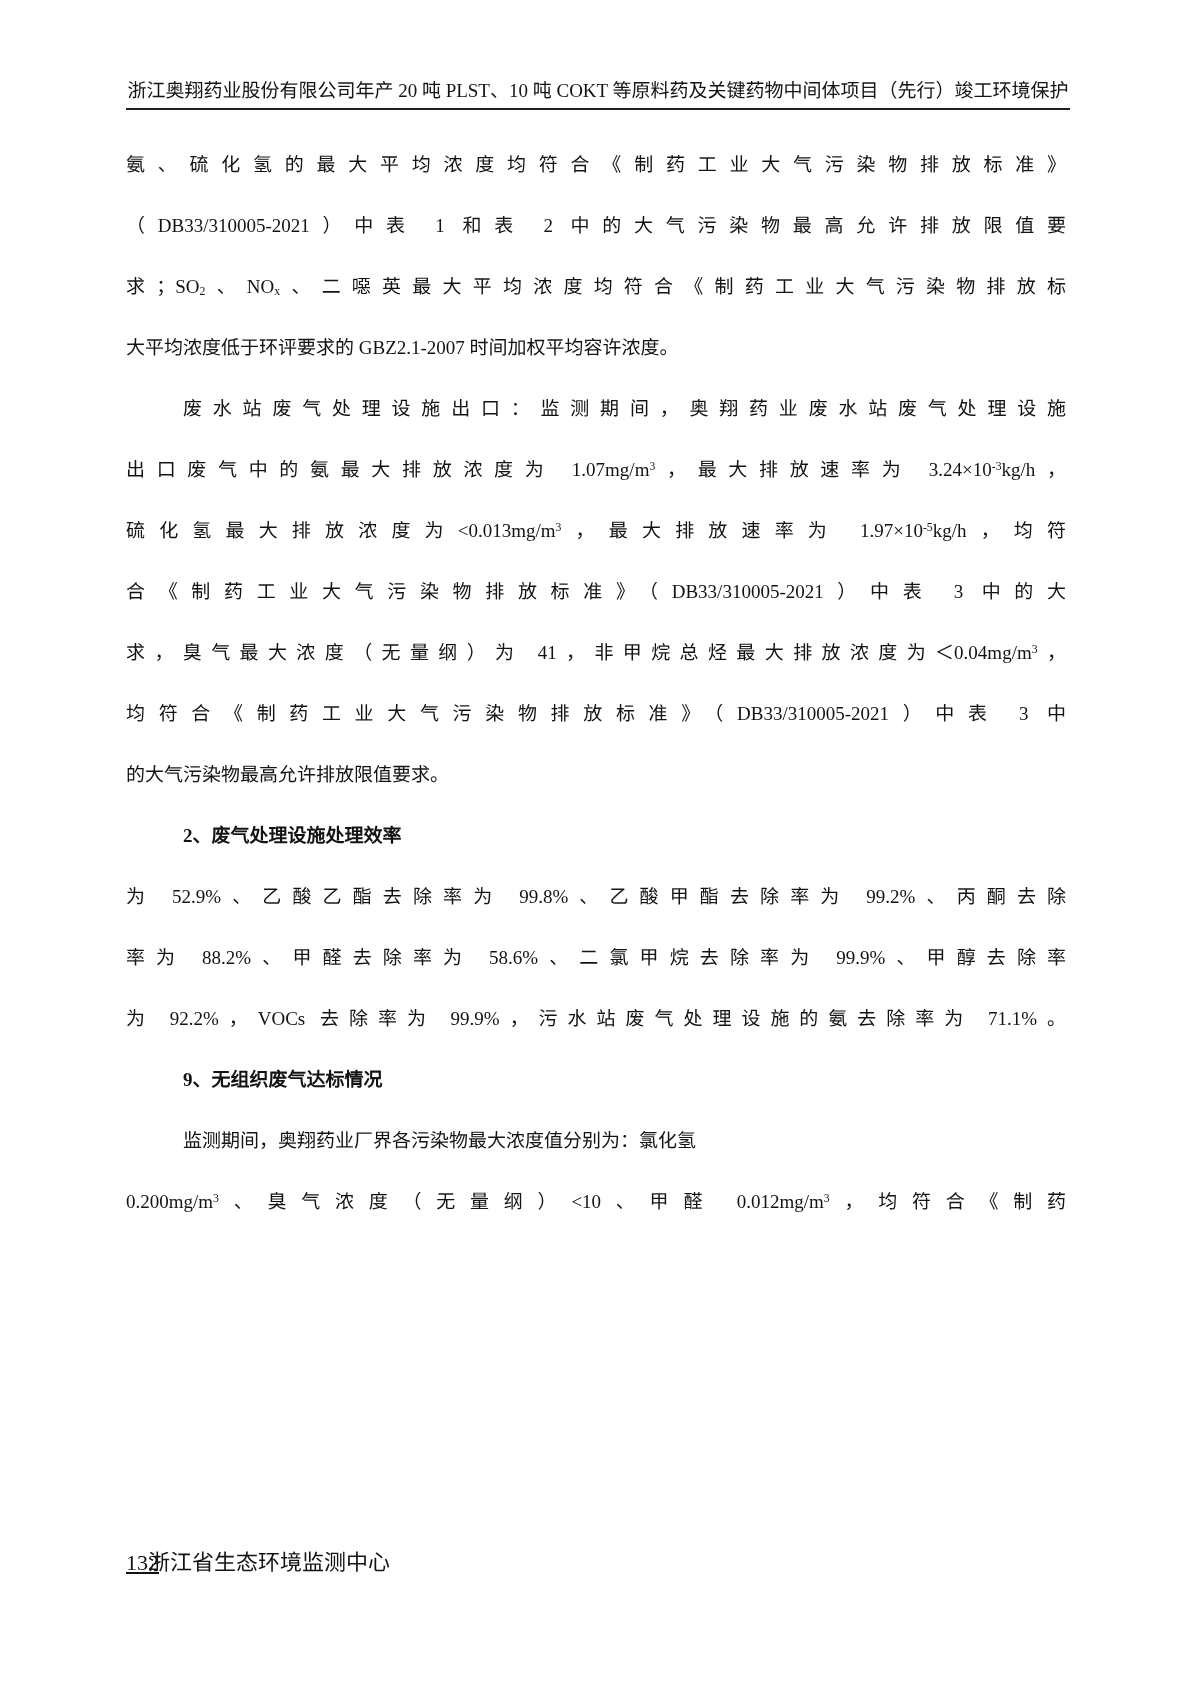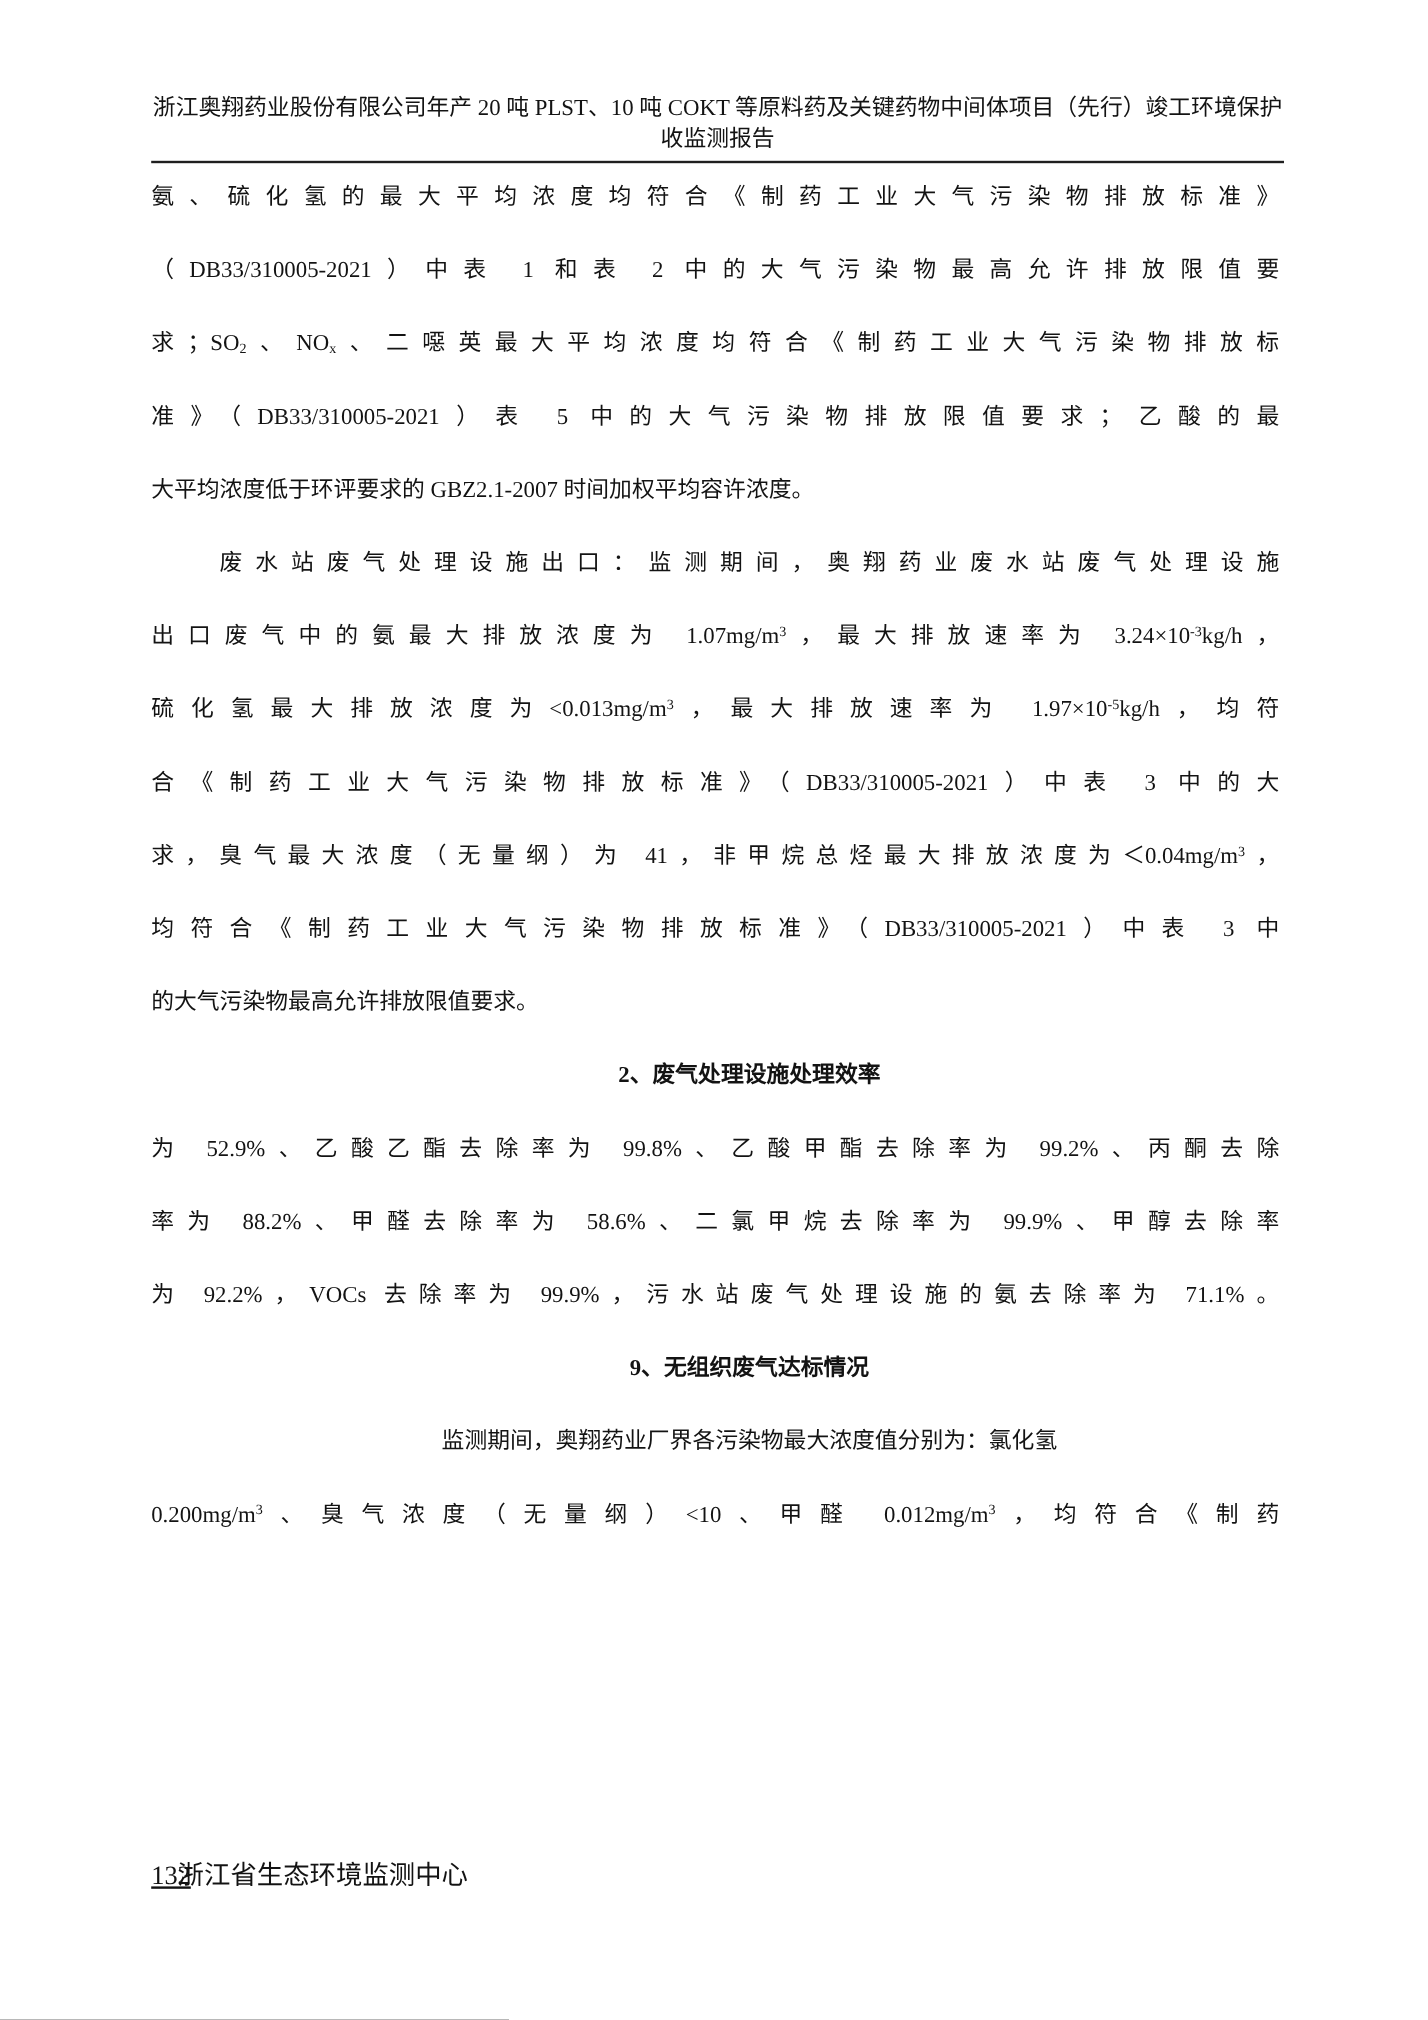--- a/index.html
+++ b/index.html
@@ -28,48 +28,46 @@
   
   .body-lines{
     position:absolute;left:126px;top:134px;width:940px;
     font-size:19px;
   }
   .line{
     height:61px;line-height:61px;overflow:hidden;
     text-align:left;
   }
   .line.just{text-align:justify;-moz-text-align-last:justify;text-align-last:justify;}
-  .line.ind{text-indent:57px;text-align:center;}
+  .line.ind{text-indent:57px;}
   .line.head{font-weight:bold;}
   .b{font-weight:normal;}
   .sup{font-size:0.62em;position:relative;top:-0.5em;}
   .sub{font-size:0.62em;position:relative;top:0.2em;}
   
   .footer{
     position:absolute;left:126px;top:1548px;width:940px;height:30px;
     font-size:22px;line-height:30px;
   }
   .footer-org{position:absolute;left:2px;top:0;margin-left:20px;}
   .footer-page{position:absolute;left:0;top:0;width:100%;text-align:left;text-decoration:underline;}
 </style>
 </head>
 <body>
 
 <div class="page">
 
   <div class="header">
     <div class="hline">浙江奥翔药业股份有限公司年产 20 吨 PLST、10 吨 COKT 等原料药及关键药物中间体项目（先行）竣工环境保护验</div>
-    <div class="hline">收监测报告</div>
   </div>
 
   <div class="body-lines">
       <div class="line just"><span>氨、硫化氢的最大平均浓度均符合《制药工业大气污染物排放标准》</span></div>
       <div class="line just"><span>（DB33/310005-2021）中表 1 和表 2 中的大气污染物最高允许排放限值要</span></div>
       <div class="line just"><span>求；SO</span><span class="sub">2</span><span>、NO</span><span class="sub">x</span><span>、二噁英最大平均浓度均符合《制药工业大气污染物排放标</span></div>
-      <div class="line just"><span>准》（DB33/310005-2021）表 5 中的大气污染物排放限值要求；乙酸的最</span></div>
       <div class="line"><span>大平均浓度低于环评要求的 GBZ2.1-2007 时间加权平均容许浓度。</span></div>
       <div class="line just ind"><span class="b">废水站废气处理设施出口：</span><span>监测期间，奥翔药业废水站废气处理设施</span></div>
       <div class="line just"><span>出口废气中的氨最大排放浓度为 1.07mg/m</span><span class="sup">3</span><span>，最大排放速率为 3.24×10</span><span class="sup">-3</span><span>kg/h，</span></div>
       <div class="line just"><span>硫化氢最大排放浓度为&lt;0.013mg/m</span><span class="sup">3</span><span>，最大排放速率为 1.97×10</span><span class="sup">-5</span><span>kg/h，均符</span></div>
       <div class="line just"><span>合《制药工业大气污染物排放标准》（DB33/310005-2021）中表 3 中的大</span></div>
       <div class="line just"><span>求，臭气最大浓度（无量纲）为 41，非甲烷总烃最大排放浓度为＜0.04mg/m</span><span class="sup">3</span><span>，</span></div>
       <div class="line just"><span>均符合《制药工业大气污染物排放标准》（DB33/310005-2021）中表 3 中</span></div>
       <div class="line"><span>的大气污染物最高允许排放限值要求。</span></div>
       <div class="line ind head"><span>2、废气处理设施处理效率</span></div>
       <div class="line just"><span>为 52.9%、乙酸乙酯去除率为 99.8%、乙酸甲酯去除率为 99.2%、丙酮去除</span></div>

